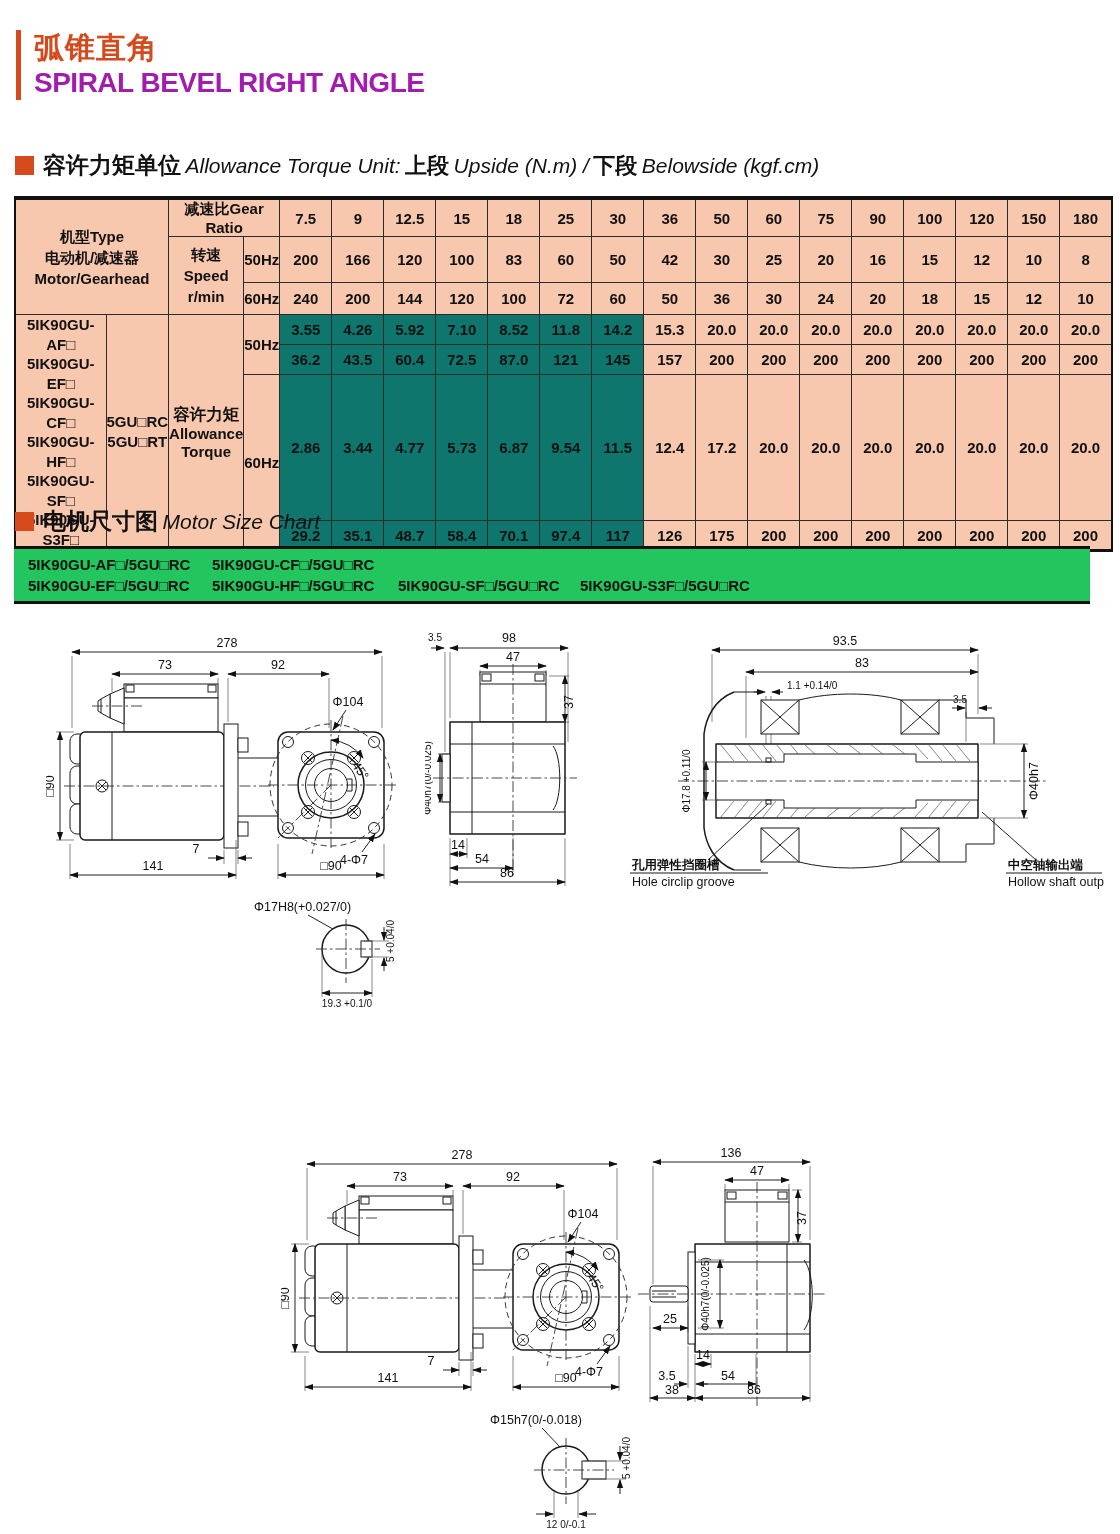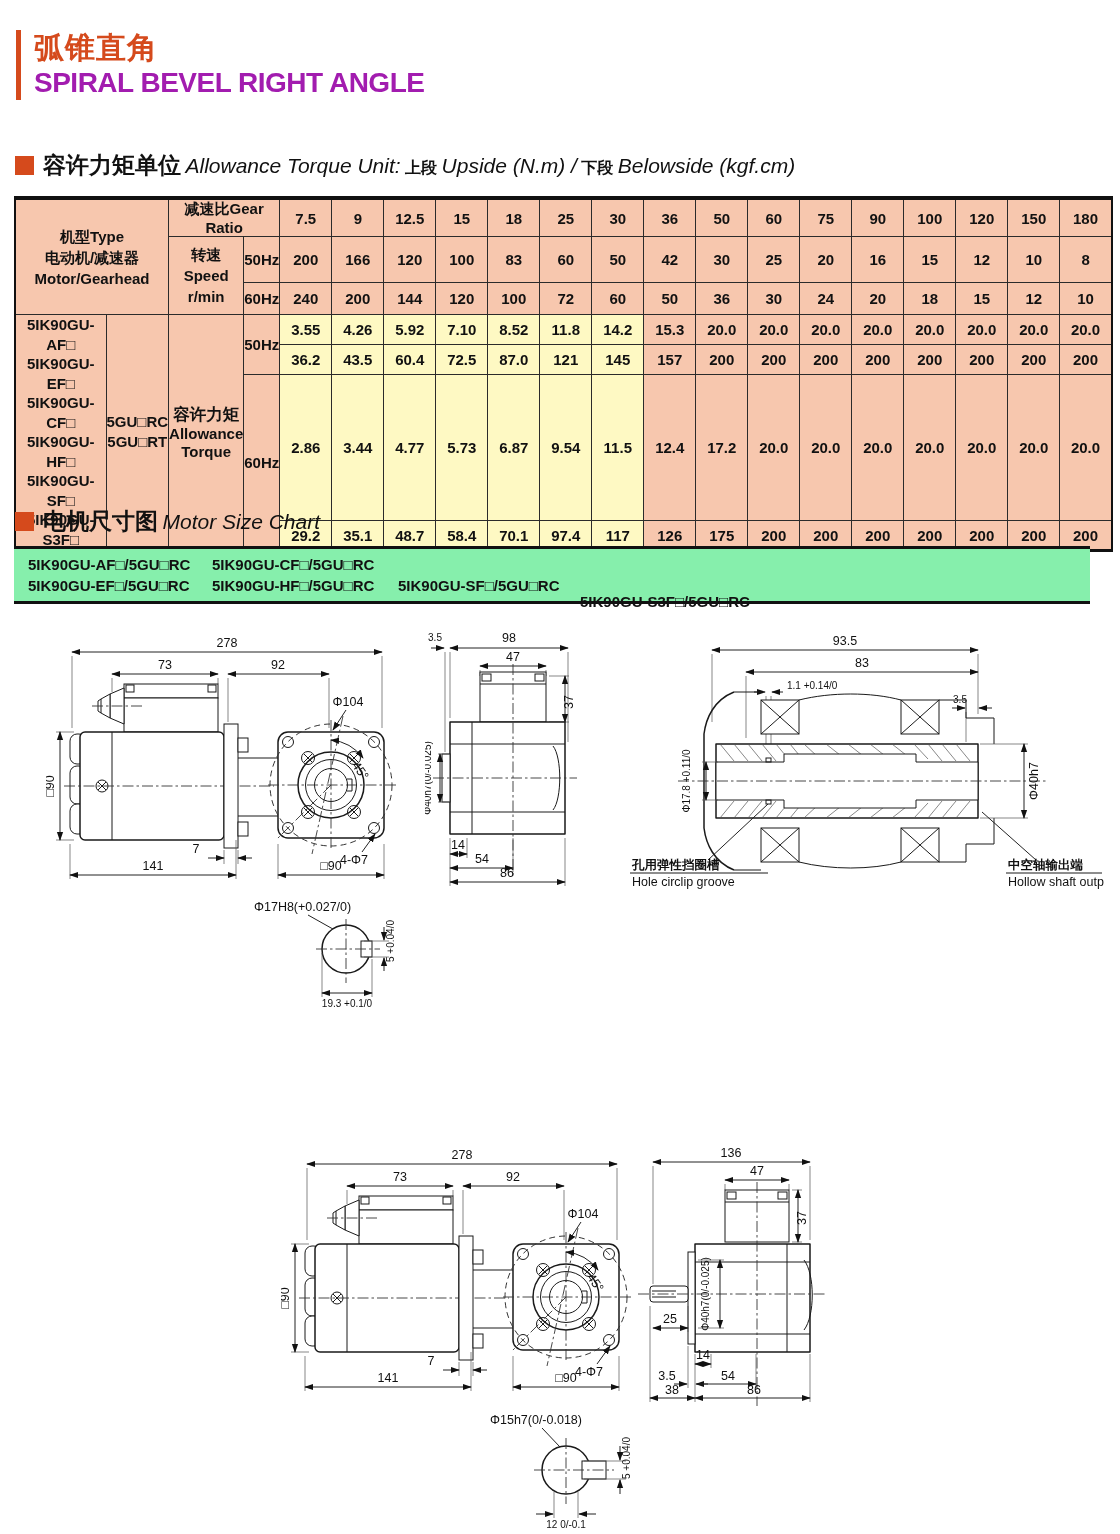--- a/index.html
+++ b/index.html
@@ -10,41 +10,41 @@
   
   .title-block{position:absolute;left:16px;top:30px;border-left:5px solid #d54a1c;padding-left:13px;}
   .title-zh{font-size:30px;font-weight:bold;color:#d54a1c;line-height:36px;letter-spacing:1px;}
   .title-en{font-size:28px;font-weight:bold;color:#a21caf;line-height:34px;letter-spacing:-0.5px;}
 
   
   .sec-head{position:absolute;left:15px;white-space:nowrap;}
   .sec-sq{display:inline-block;width:19px;height:19px;background:#d54a1c;vertical-align:-2px;margin-right:9px;}
   .sec-zh{font-size:23px;font-weight:bold;}
   .sec-en{font-size:21px;font-style:italic;}
-  .sec-b{font-weight:bold;font-size:16px;}
+  .sec-b{font-weight:bold;font-size:22px;}
 
   
   table.tq{position:absolute;left:14px;top:196px;border-collapse:collapse;table-layout:fixed;
            border:2px solid #111;border-top:4px solid #111;border-bottom:3px solid #111;}
   table.tq td{border:1px solid #2b2b2b;text-align:center;vertical-align:middle;padding:0;
               font-size:15px;font-weight:bold;background:#f7c7ae;}
   td.hl{text-align:left;padding-left:7px;font-size:15px;line-height:21px;}
   td.models{text-align:left;padding-left:5px;font-size:12.5px;line-height:19.5px;}
   td.gear{font-size:13.5px;line-height:20px;}
   td.allow{text-align:left;padding-left:7px;font-size:14px;line-height:18px;}
   .allow-zh{font-size:16.5px;line-height:22px;}
   td.hz{font-size:13.5px;}
   td.ratio{font-size:14.5px;}
   td.v{background:#fff;}
-  td.v.gy{background:#fef9c3;}
+  td.v.gy{background:#0f766e;}
   tr.r1{height:32px;} tr.r2{height:46px;margin-top:6px;} tr.r3{height:32px;}
   tr.rv{height:30px;}
 
   
-  .mbar{position:absolute;left:14px;width:1076px;height:52px;background:#86efac;
+  .mbar{position:absolute;left:14px;width:1076px;height:52px;background:#22c55e;
         border-top:3px solid #111;border-bottom:3px solid #111;}
   .mbar span{position:absolute;font-size:15px;font-weight:bold;white-space:nowrap;}
 
   
   svg{font-family:"Liberation Sans",sans-serif;}
   svg .ol{stroke:#1a1a1a;stroke-width:1.5;fill:none;stroke-linejoin:round;}
   svg .o2{stroke:#1a1a1a;stroke-width:1;fill:none;}
   svg .fw{fill:#fff;}
   svg .dl{stroke:#222;stroke-width:1;fill:none;}
   svg .el{stroke:#555;stroke-width:0.7;fill:none;}
@@ -248,21 +248,21 @@
     <span class="sec-sq"></span><span class="sec-zh">电机尺寸图</span>
     <span class="sec-en">Motor Size Chart</span>
   </div>
 
   <div class="mbar" style="top:546px;">
     <span style="left:14px;top:7px;">5IK90GU-AF□/5GU□RC</span>
     <span style="left:198px;top:7px;">5IK90GU-CF□/5GU□RC</span>
     <span style="left:14px;top:28px;">5IK90GU-EF□/5GU□RC</span>
     <span style="left:198px;top:28px;">5IK90GU-HF□/5GU□RC</span>
     <span style="left:384px;top:28px;">5IK90GU-SF□/5GU□RC</span>
-    <span style="left:566px;top:28px;margin-top:16px;">5IK90GU-S3F□/5GU□RC</span>
+    <span style="left:566px;top:28px;">5IK90GU-S3F□/5GU□RC</span>
   </div>
 
   <svg class="abs" style="left:46px;top:626px;" width="366" height="282" viewBox="0 0 366 282" xmlns="http://www.w3.org/2000/svg">
     <defs>
       <marker id="ar" viewBox="0 0 10 10" refX="9" refY="5" markerWidth="9" markerHeight="9" orient="auto-start-reverse">
         <path d="M0,1.5 L10,5 L0,8.5 z" fill="#111"></path>
       </marker>
     </defs>
     <g id="gSideView">
 

